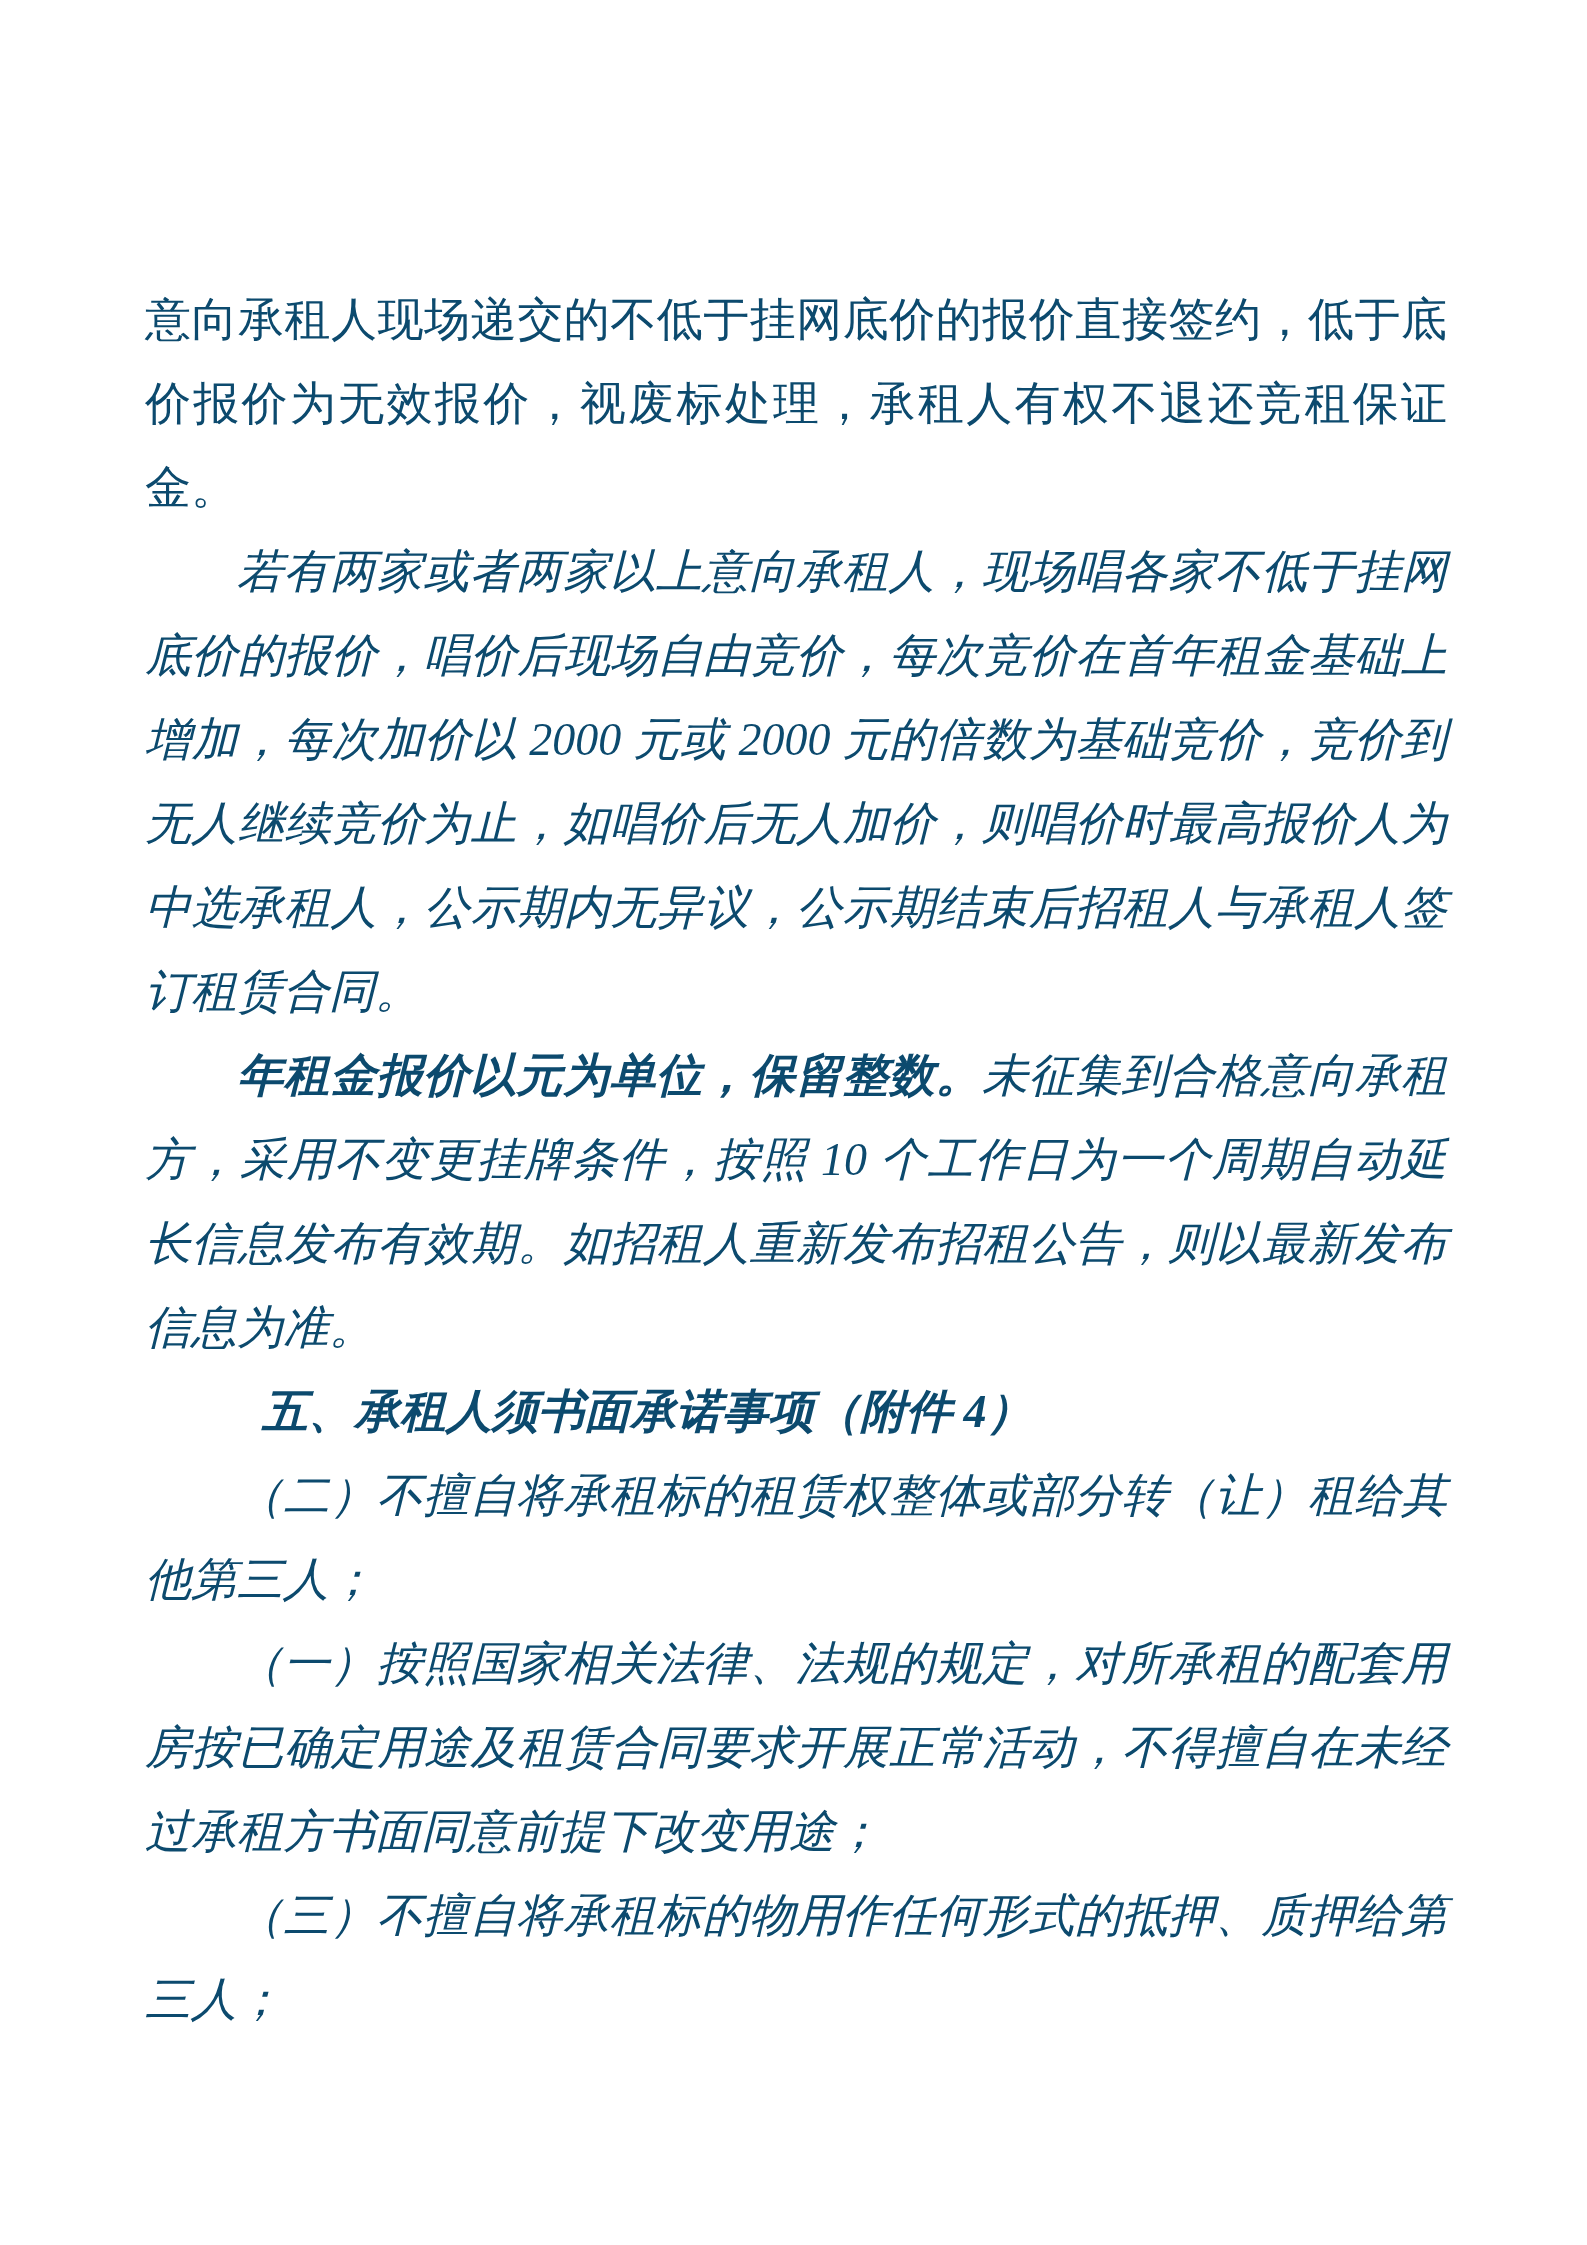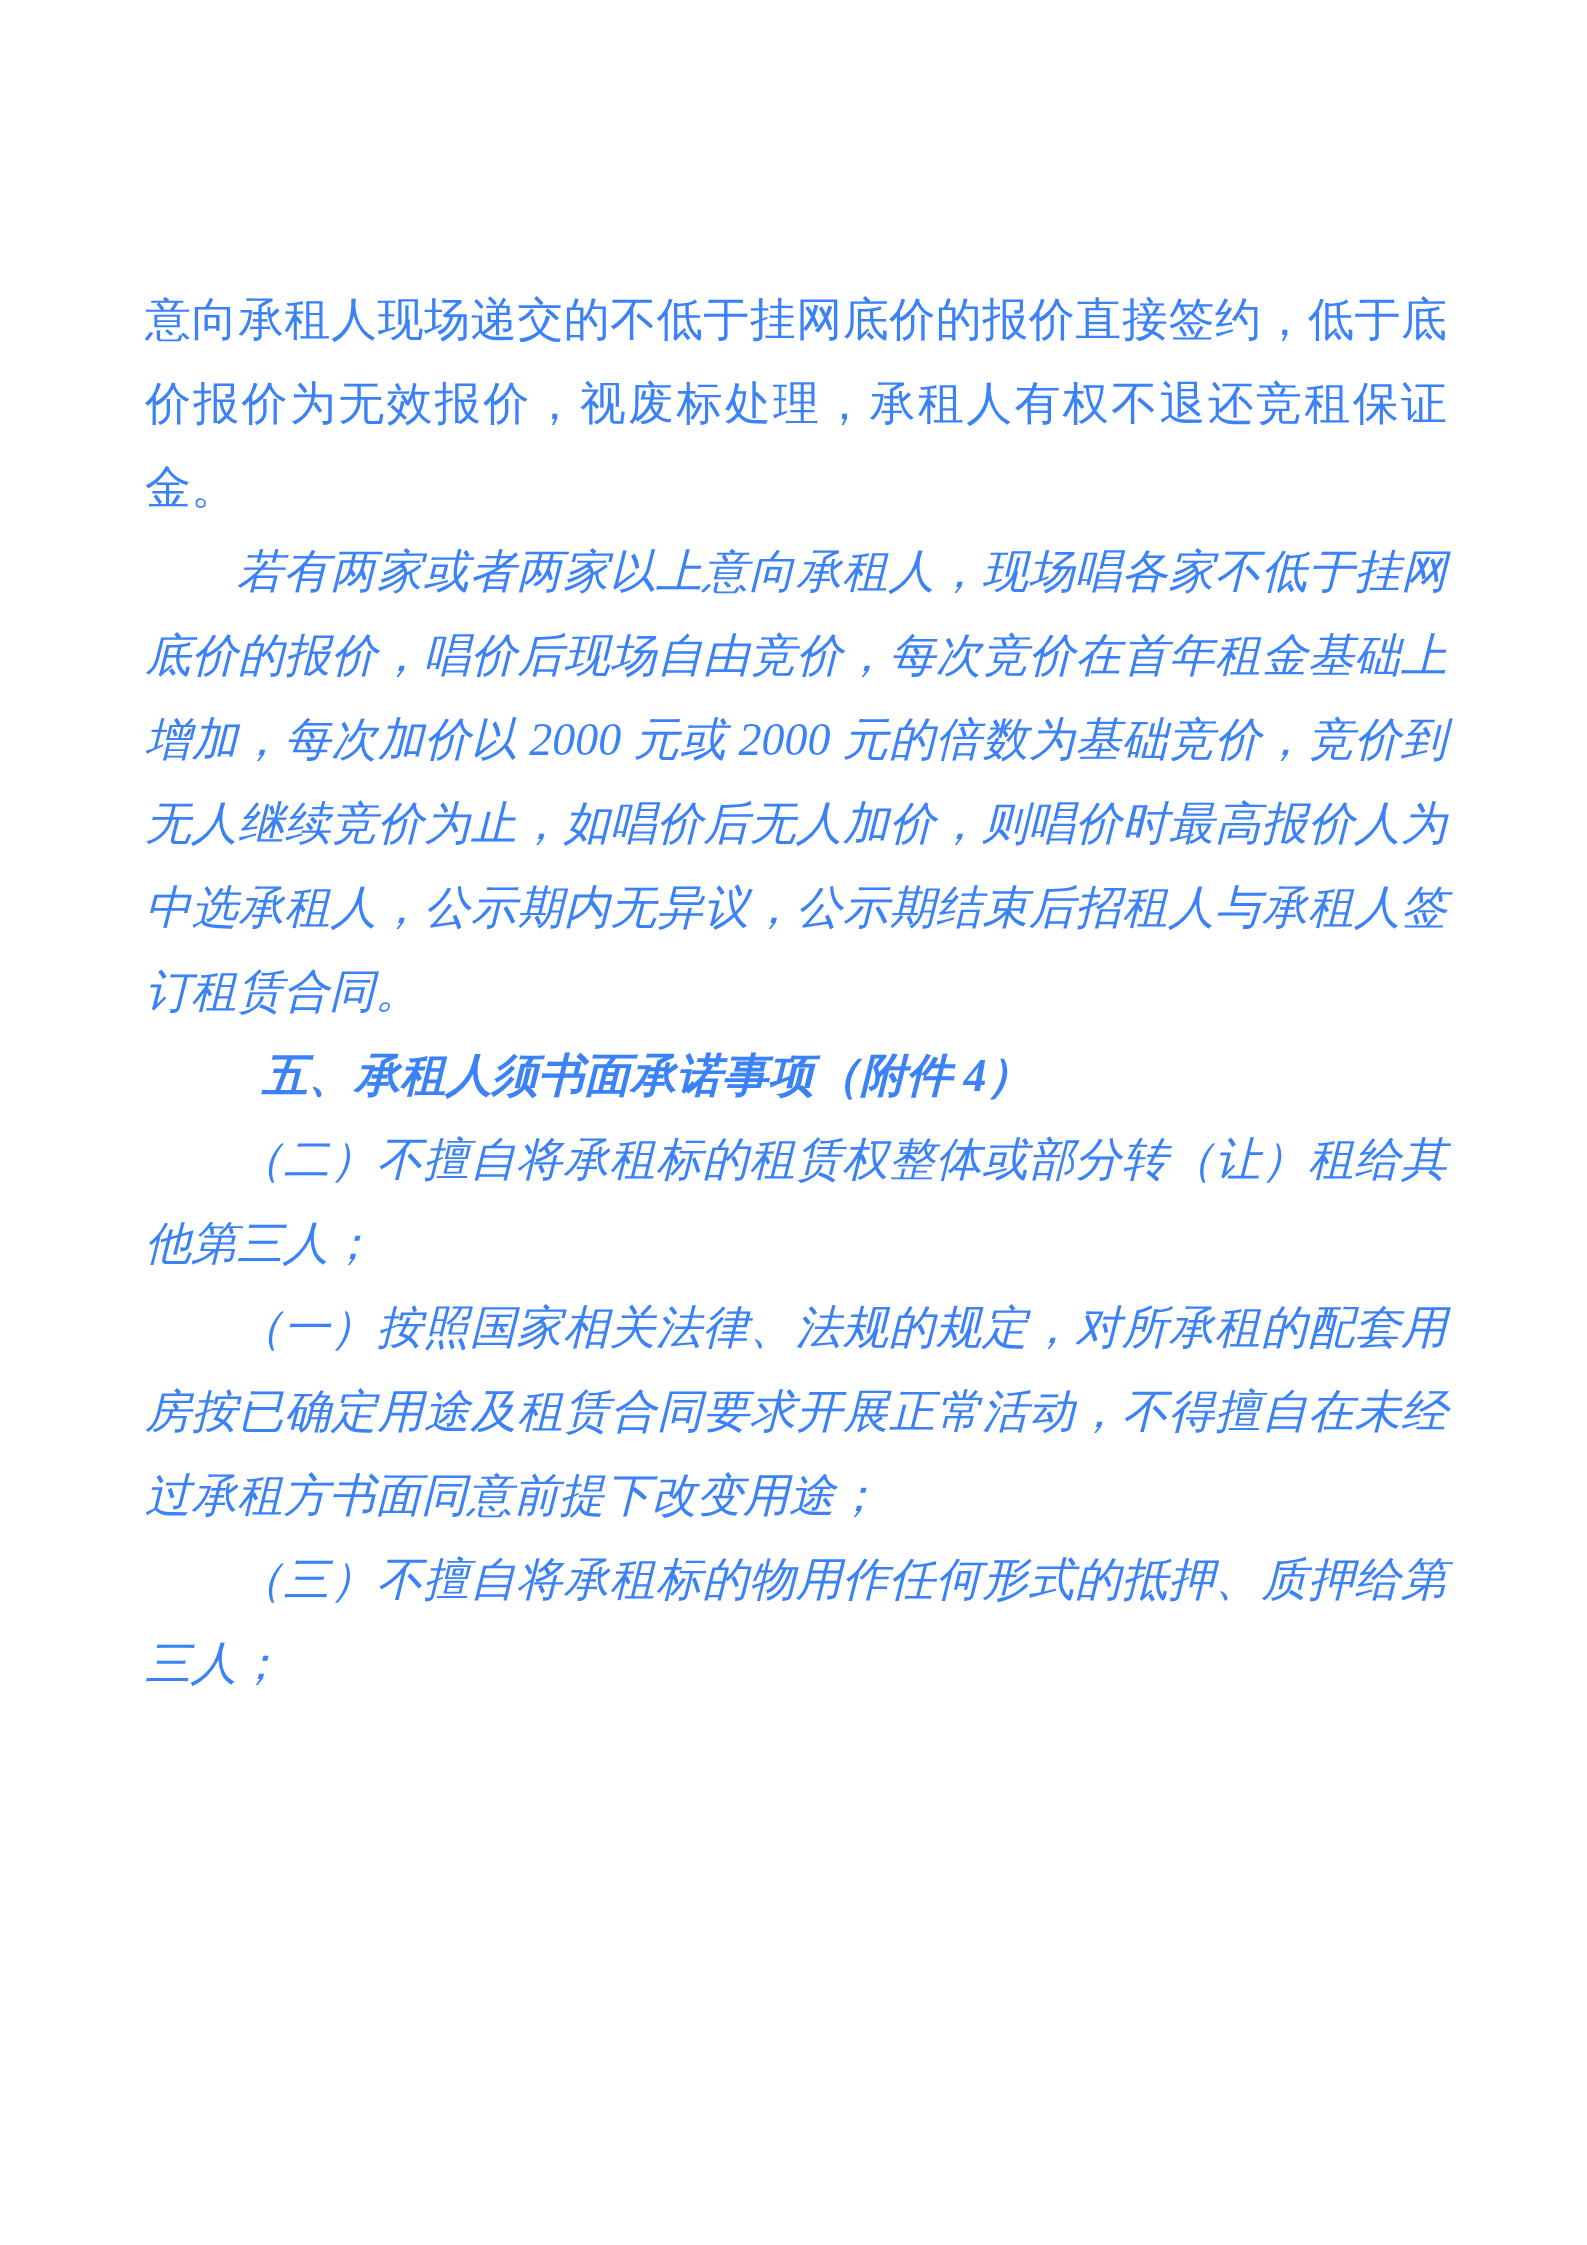--- a/index.html
+++ b/index.html
@@ -11,21 +11,21 @@
     position: relative;
     width: 1587px;
     height: 2245px;
     background: #ffffff;
     overflow: hidden;
     box-sizing: border-box;
     padding: 278px 140px 0 145px;
   }
   .content {
     width: 1302px;
-    color: #3b82f6;
+    color: #0c4a6e;
     font-family: "Liberation Serif", "DejaVu Serif", serif;
     font-size: 46px;
     line-height: 84px;
     text-align: justify;
     text-justify: inter-character;
     text-align-last: left;
   }
   .para {
     margin: 0;
     padding: 0;
@@ -42,18 +42,19 @@
     margin-left: 25px;
   }
 </style>
 </head>
 <body>
 
 <div class="page">
   <div class="content">
       <p class="para"><span class="run">意向承租人现场递交的不低于挂网底价的报价直接签约，低于底价报价为无效报价，视废标处理，承租人有权不退还竞租保证金。</span></p>
       <p class="para indent"><span class="run">若有两家或者两家以上意向承租人，现场唱各家不低于挂网底价的报价，唱价后现场自由竞价，每次竞价在首年租金基础上增加，每次加价以 2000 元或 2000 元的倍数为基础竞价，竞价到无人继续竞价为止，如唱价后无人加价，则唱价时最高报价人为中选承租人，公示期内无异议，公示期结束后招租人与承租人签订租赁合同。</span></p>
+      <p class="para indent"><span class="run bold">年租金报价以元为单位，保留整数。</span><span class="run">未征集到合格意向承租方，采用不变更挂牌条件，按照 10 个工作日为一个周期自动延长信息发布有效期。如招租人重新发布招租公告，则以最新发布信息为准。</span></p>
       <p class="para indent heading"><span class="run bold">五、承租人须书面承诺事项（附件 4）</span></p>
       <p class="para indent"><span class="run">（二）不擅自将承租标的租赁权整体或部分转（让）租给其他第三人；</span></p>
       <p class="para indent"><span class="run">（一）按照国家相关法律、法规的规定，对所承租的配套用房按已确定用途及租赁合同要求开展正常活动，不得擅自在未经过承租方书面同意前提下改变用途；</span></p>
       <p class="para indent"><span class="run">（三）不擅自将承租标的物用作任何形式的抵押、质押给第三人；</span></p>
     </div>
 </div>
 
 </body></html>

